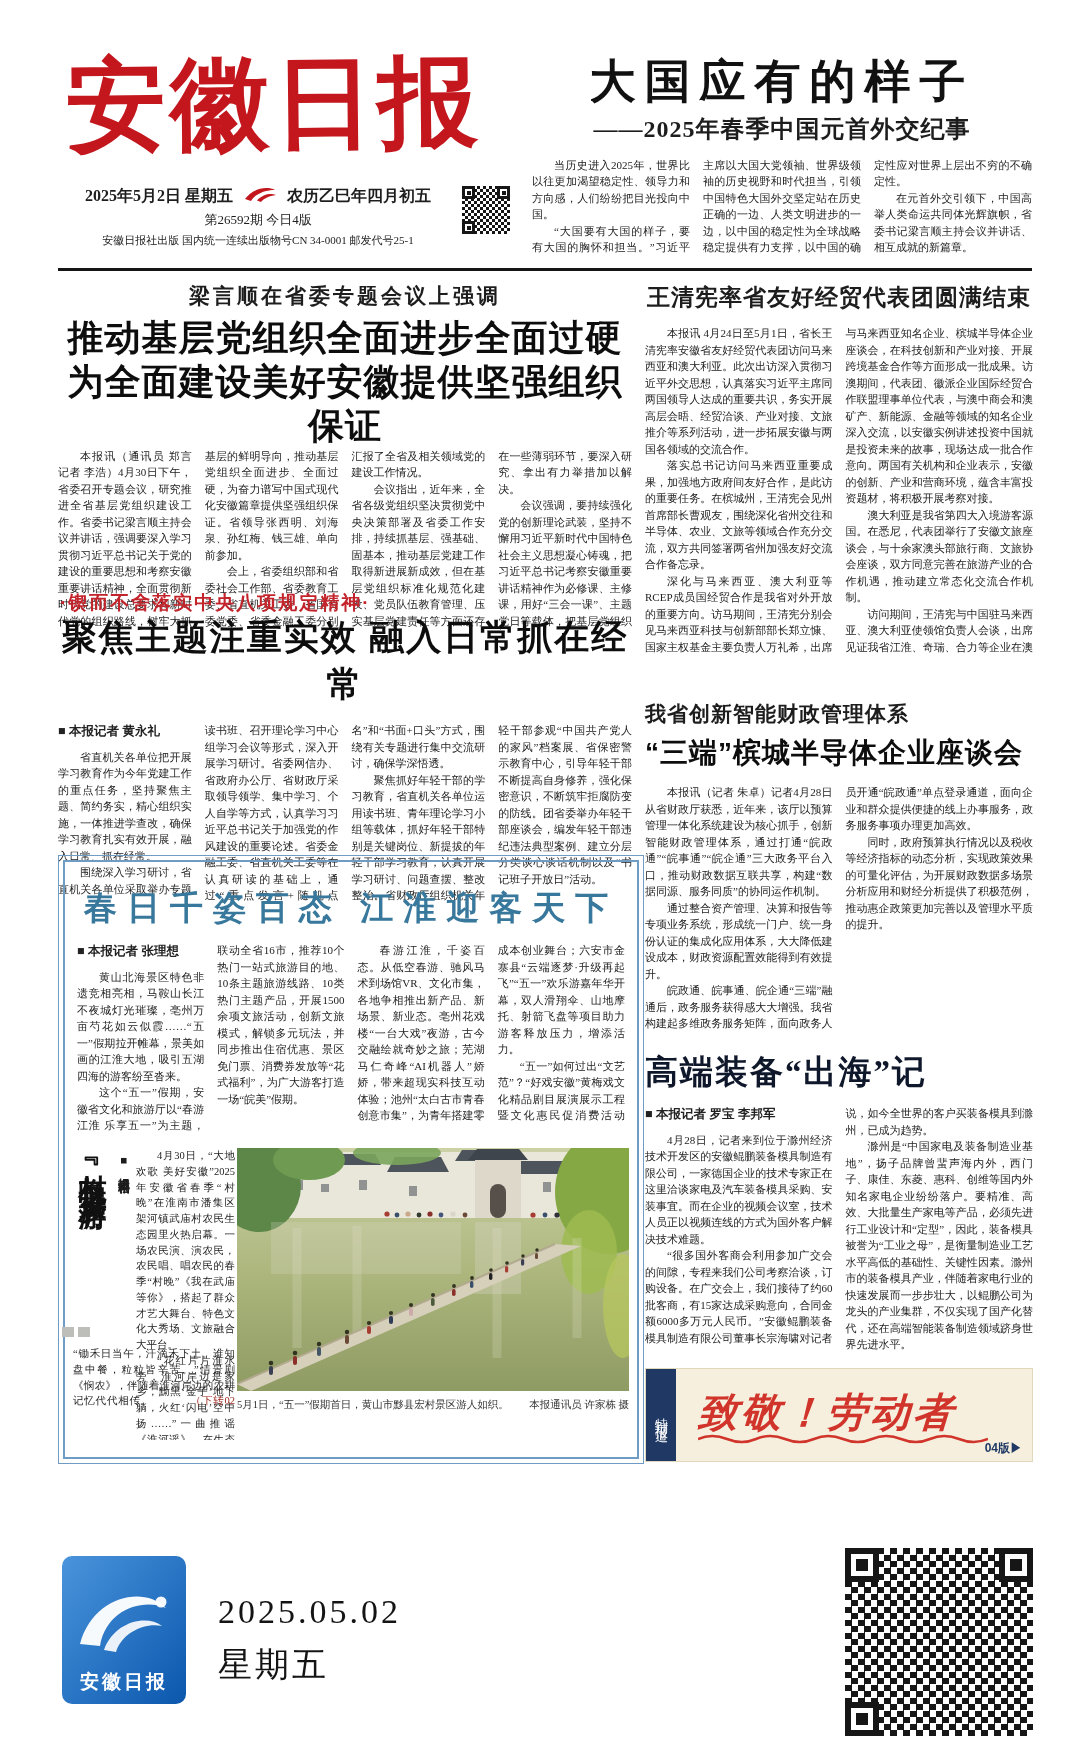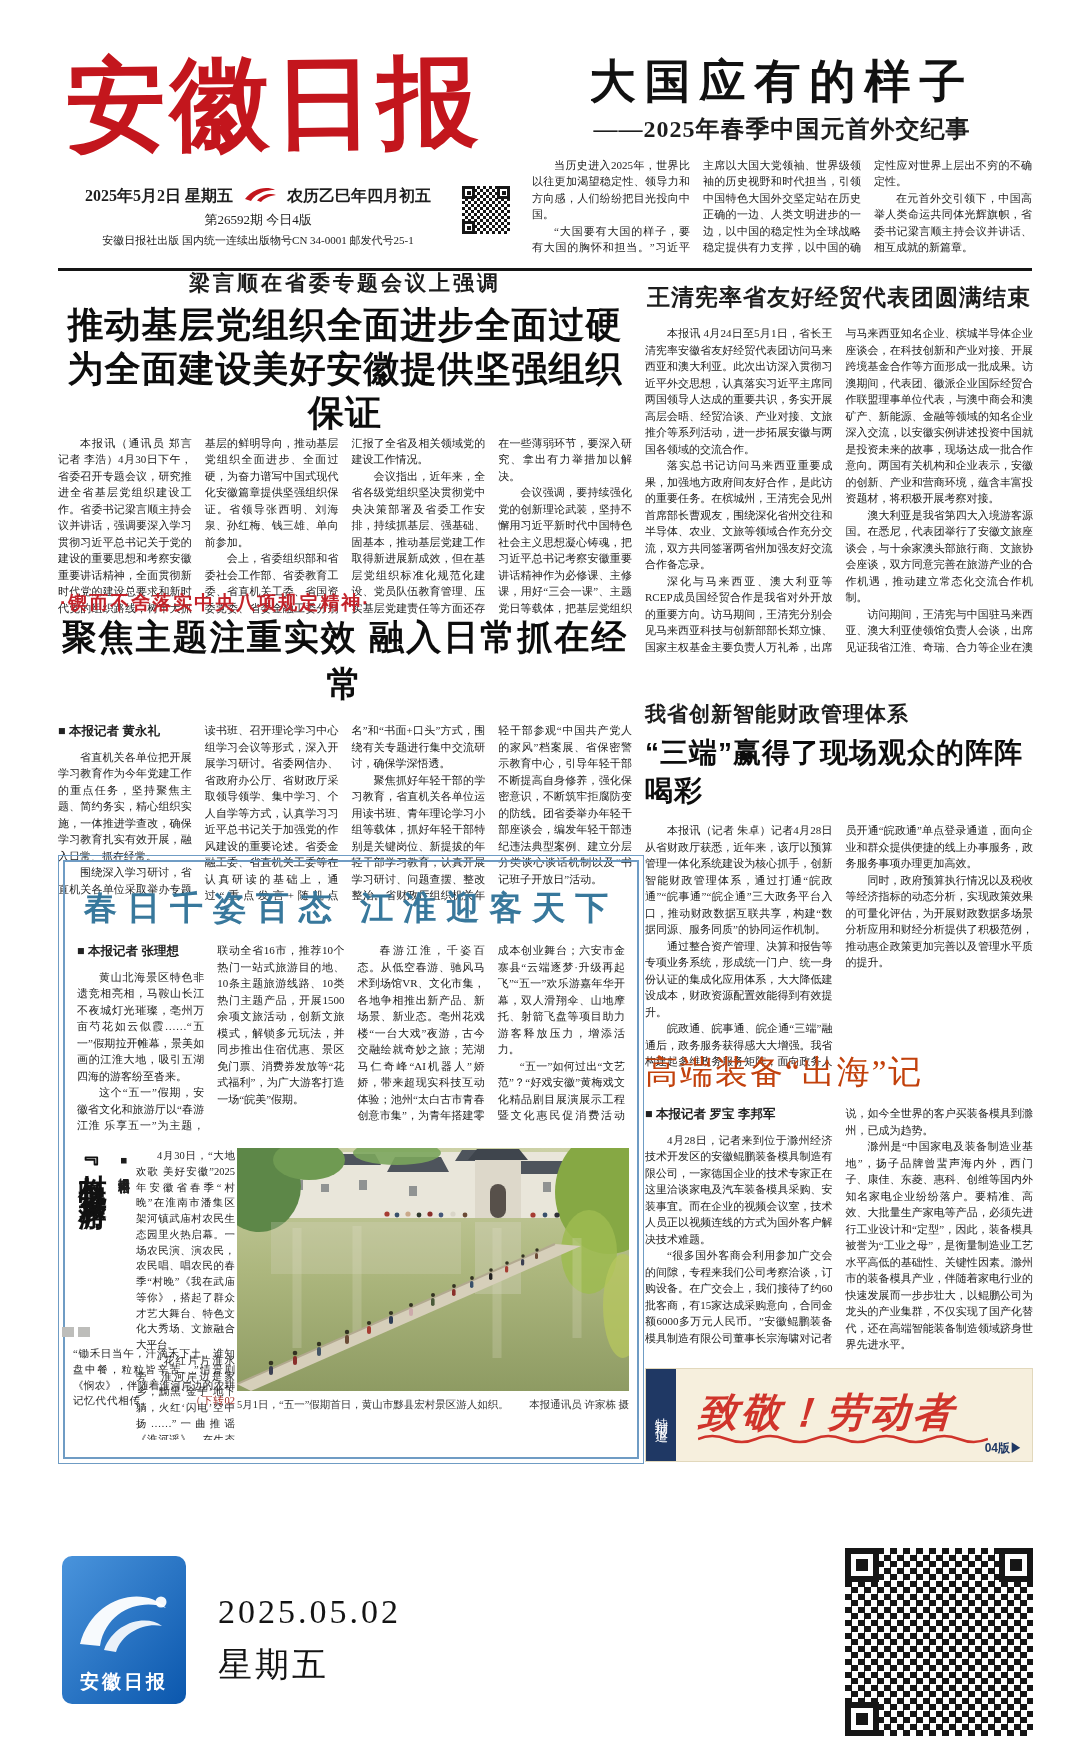--- a/index.html
+++ b/index.html
@@ -41,21 +41,21 @@
 
   
   .top-story{left:532px;top:56px;width:500px;}
   .ts-title{font-size:46px;font-weight:900;letter-spacing:9px;line-height:1.1;color:#111;}
   .ts-sub{font-size:24px;font-weight:bold;margin-top:6px;letter-spacing:1px;}
   .ts-body{margin-top:12px;height:102px;column-count:3;}
 
   .rule{left:58px;top:268px;width:974px;height:3px;background:#151515;}
 
   
-  .lead{left:58px;top:269px;width:574px;}
+  .lead{left:58px;top:282px;width:574px;}
   .lead-kicker{font-size:21px;font-weight:bold;letter-spacing:3px;}
   .lead-title{font-size:36px;font-weight:900;line-height:1.22;margin-top:6px;letter-spacing:1px;color:#0d0d0d;}
   .lead-body{height:182px;column-count:4;}
 
   
   .visit{left:645px;top:282px;width:388px;}
   .visit-title{font-size:23px;font-weight:900;line-height:1.35;letter-spacing:1px;}
   .visit-body{margin-top:12px;height:334px;column-count:2;}
 
   
@@ -86,21 +86,21 @@
                 justify-content:space-between;font-size:10.5px;color:#333;}
 
   
   .finance{left:645px;top:700px;width:388px;}
   .fin-kicker{font-size:21px;font-weight:bold;letter-spacing:1px;}
   .fin-title{font-size:28px;font-weight:900;margin-top:6px;letter-spacing:1px;color:#0d0d0d;}
   .fin-body{margin-top:12px;height:258px;column-count:2;}
 
   
   .equip{left:645px;top:1050px;width:388px;}
-  .eq-title{font-size:33px;font-weight:400;letter-spacing:2px;color:#c2410c;}
+  .eq-title{font-size:33px;font-weight:700;letter-spacing:2px;color:#0f172a;}
   .eq-body{margin-top:10px;height:250px;column-count:2;}
 
   
   .banner{left:645px;top:1368px;width:388px;height:94px;background:#f6efdd;
           border:1px solid #e2d8bc;box-sizing:border-box;}
   .bn-tab{position:absolute;left:0;top:0;bottom:0;width:30px;background:#1f3864;color:#fff;
           writing-mode:vertical-rl;font-size:13px;letter-spacing:4px;display:flex;
           align-items:center;justify-content:center;font-family:"Liberation Sans",sans-serif;}
   .bn-title{position:absolute;left:52px;top:16px;font-size:40px;font-weight:900;color:#d0342b;
             font-style:italic;letter-spacing:3px;transform:skewX(-3deg);}
@@ -295,21 +295,21 @@
       </svg>
     </div>
     <div class="feat-caption">
       <span>5月1日，“五一”假期首日，黄山市黟县宏村景区游人如织。</span>
       <span class="photo-credit">本报通讯员 许家栋 摄</span>
     </div>
   </section>
 
   <section class="abs finance">
     <div class="fin-kicker hei">我省创新智能财政管理体系</div>
-    <div class="fin-title hei">“三端”赢得了现场观众的阵阵喝彩</div>
+    <div class="fin-title hei">“三端”槟城半导体企业座谈会</div>
     <div class="fin-body cols">
       <p>本报讯（记者 朱卓）记者4月28日从省财政厅获悉，近年来，该厅以预算管理一体化系统建设为核心抓手，创新智能财政管理体系，通过打通“皖政通”“皖事通”“皖企通”三大政务平台入口，推动财政数据互联共享，构建“数据同源、服务同质”的协同运作机制。</p>
       <p>通过整合资产管理、决算和报告等专项业务系统，形成统一门户、统一身份认证的集成化应用体系，大大降低建设成本，财政资源配置效能得到有效提升。</p>
       <p>皖政通、皖事通、皖企通“三端”融通后，政务服务获得感大大增强。我省构建起多维政务服务矩阵，面向政务人员开通“皖政通”单点登录通道，面向企业和群众提供便捷的线上办事服务，政务服务事项办理更加高效。</p>
       <p>同时，政府预算执行情况以及税收等经济指标的动态分析，实现政策效果的可量化评估，为开展财政数据多场景分析应用和财经分析提供了积极范例，推动惠企政策更加完善以及管理水平质的提升。</p>
     </div>
   </section>
 
   <section class="abs equip">
     <div class="eq-title">高端装备“出海”记</div>

